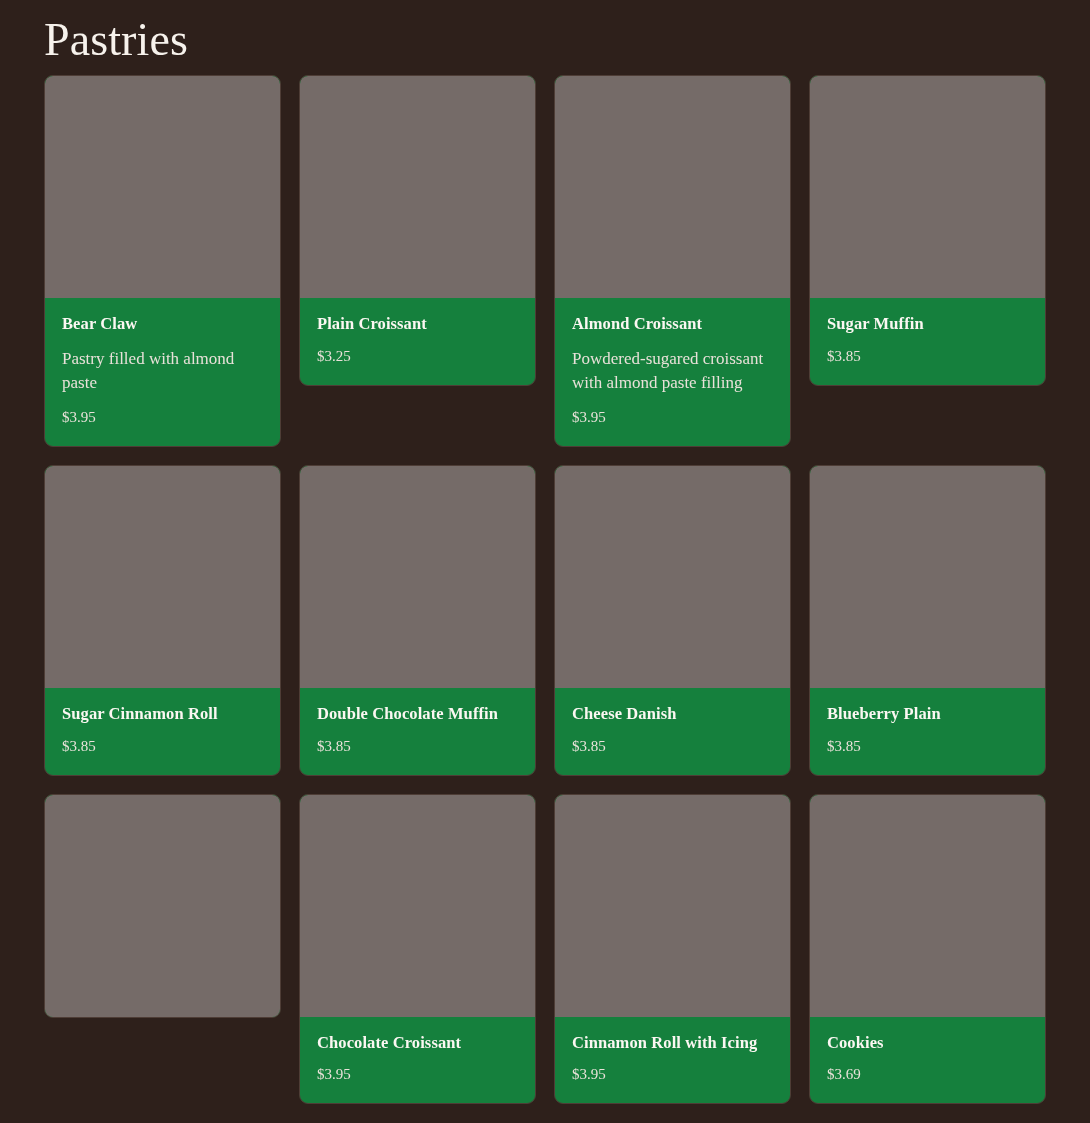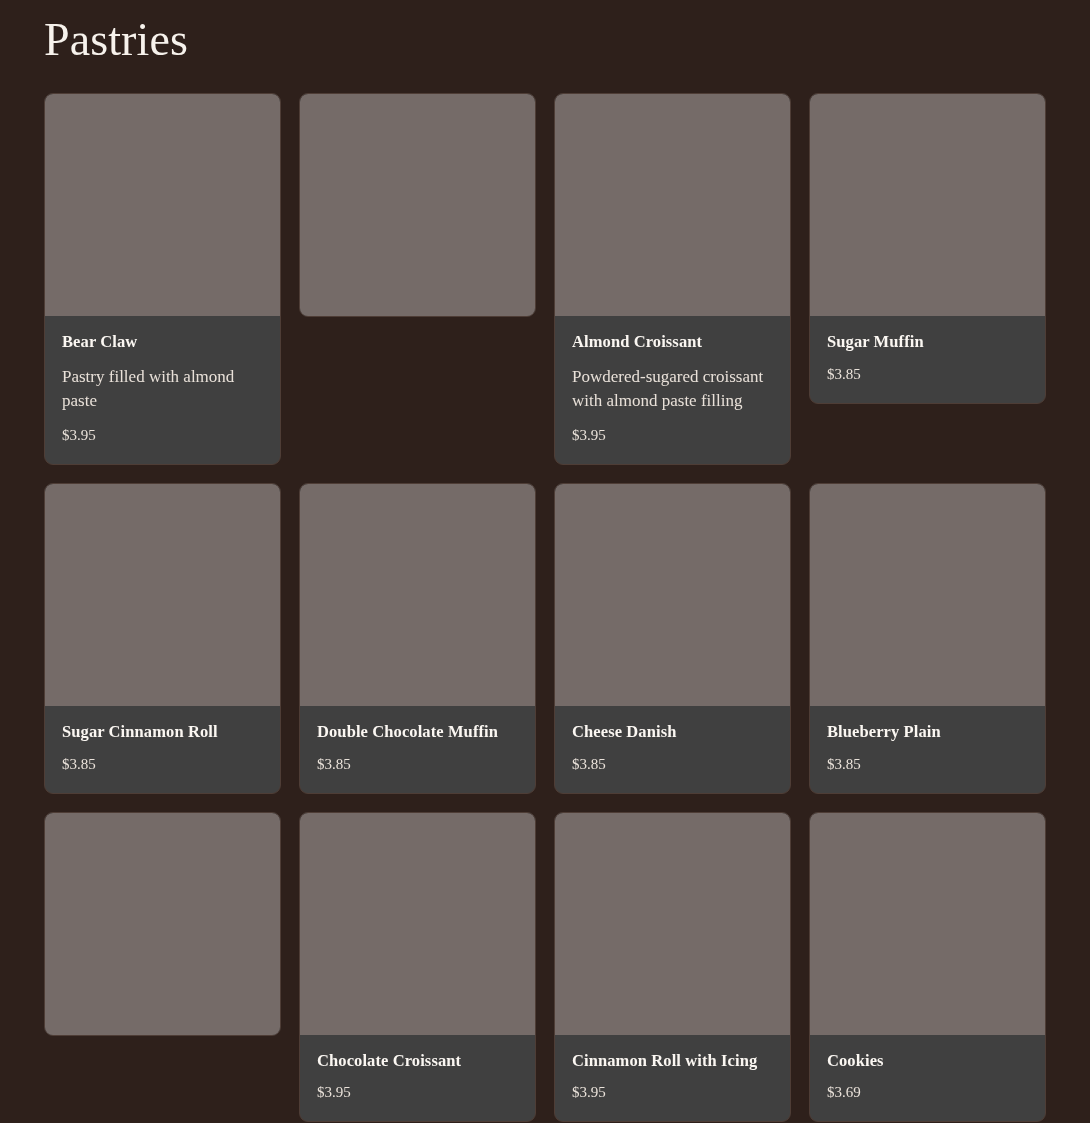--- a/index.html
+++ b/index.html
@@ -19,34 +19,34 @@
 
   .page-title {
     font-family: "Liberation Serif", "DejaVu Serif", serif;
     font-size: 46px;
     font-weight: 400;
     line-height: 1;
     color: #f7f2ec;
     letter-spacing: 0.1px;
     padding-top: 17px;
     padding-bottom: 0;
-    margin-bottom: 30px;
+    margin-bottom: 12px;
   }
 
   .product-grid {
     display: grid;
     grid-template-columns: repeat(4, 1fr);
     gap: 18px 18px;
     align-items: start;
   }
 
   .product-card {
     border: 1px solid #4e3d36;
     border-radius: 9px;
-    background: #404040;
+    background: #15803d;
     overflow: hidden;
     display: flex;
     flex-direction: column;
     cursor: pointer;
   }
 
   .card-image {
     width: 100%;
     height: 222px;
     background: #756b68;
@@ -99,20 +99,24 @@
     <div class="product-card">
       <div class="card-image"></div>
       <div class="card-body">
         <div class="card-title">Bear Claw</div>
         <div class="card-desc">Pastry filled with almond paste</div>
         <div class="card-price">$3.95</div>
       </div>
     </div>
     <div class="product-card">
       <div class="card-image"></div>
+      <div class="card-body">
+        <div class="card-title">Plain Croissant</div>
+        <div class="card-price">$3.25</div>
+      </div>
     </div>
     <div class="product-card">
       <div class="card-image"></div>
       <div class="card-body">
         <div class="card-title">Almond Croissant</div>
         <div class="card-desc">Powdered-sugared croissant with almond paste filling</div>
         <div class="card-price">$3.95</div>
       </div>
     </div>
     <div class="product-card">

